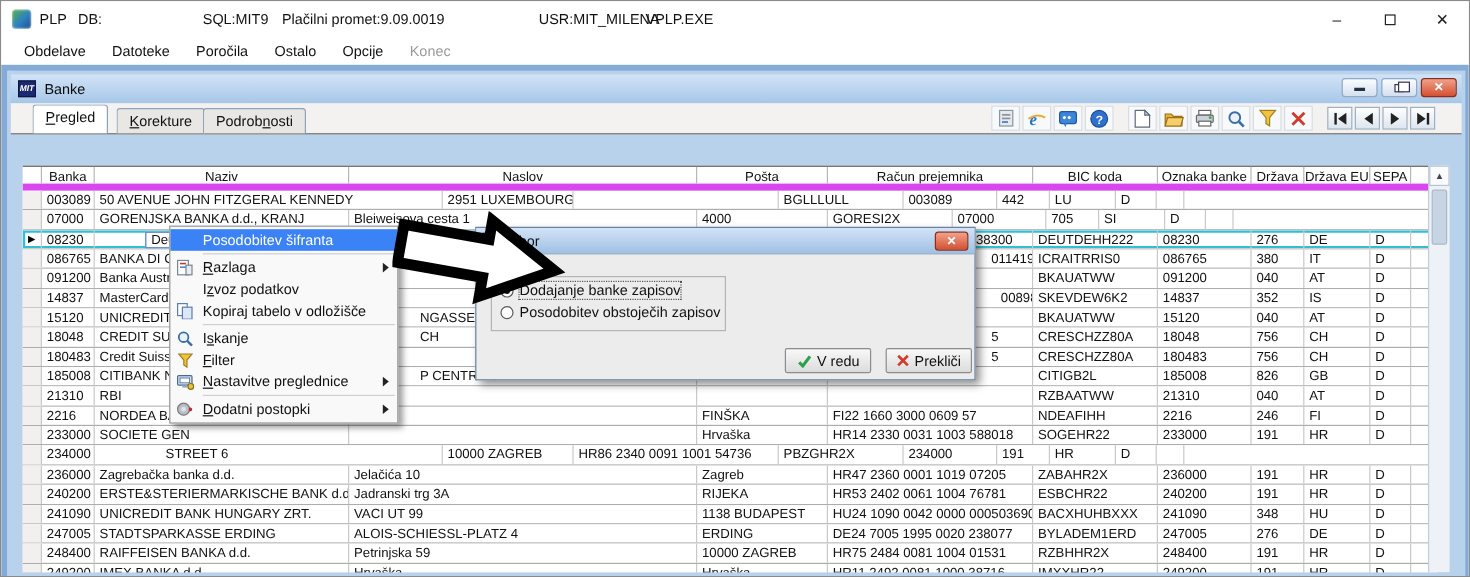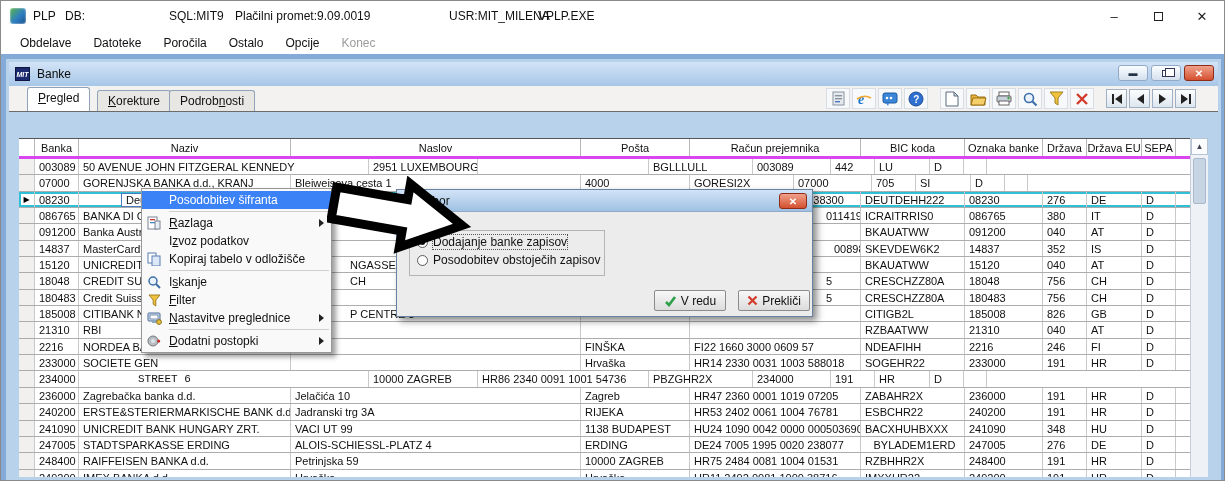--- a/index.html
+++ b/index.html
@@ -43,21 +43,21 @@
   .tab.active { height:24px; background:#fff; z-index:2; }
   #toolbar { position:absolute; right:22px; top:2px; display:flex; align-items:center; }
   .tbtn { width:24px; height:21px; display:flex; align-items:center; justify-content:center; border:1px solid #c3cdd9; background:#f7f9fb; margin-left:2px; }
   .tbtn.flat { border-color:#d7dde5; }
   .tgap { width:10px; }
   .navb { width:21px; height:19px; display:flex; align-items:center; justify-content:center;
     border:1px solid #9fb0c4; background:linear-gradient(#fdfefe,#dde6ef); margin-left:2px; }
 
   
   #grid { position:absolute; left:10px; top:76px; width:1180px; bottom:0; background:#fff; }
-  #ghead { display:flex; height:21px; border-top:1px solid #555; border-bottom:3px solid #d946ef; background:#fff; }
+  #ghead { display:flex; height:21px; border-top:1px solid #555; border-bottom:6px solid #d946ef; background:#fff; }
   #ghead .hc { border-right:1px solid #b7b7b7; text-align:center; line-height:19px; overflow:hidden; white-space:nowrap; font-size:11px; }
   #gbody .gr { display:flex; height:16.35px; border-bottom:1px solid #adadad; background:#fff; position:relative; }
   .gc { border-right:1px solid #c9c9c9; padding:1px 0 0 4px; line-height:14px; overflow:hidden; white-space:pre; font-size:11px; }
   .gc.sel { background:#f1f0ee; padding:0; text-align:center; line-height:15px; font-size:8px; color:#000; }
   .gr.selected { background:#cfdff1; box-shadow:inset 0 0 0 2px #2fc0d6; }
   .gr.selected .gc { background:transparent; }
   .editbox { position:absolute; left:102px; top:1px; width:106px; height:14px; background:#fff; border:1px solid #4a7cc0; line-height:12px; padding-left:4px; white-space:nowrap; }
   #vscroll { position:absolute; right:10px; top:76px; width:18px; bottom:5px; background:#eef2f7; border-left:1px solid #c4cedb; }
   #vsup { height:17px; border:1px solid #b7c2d2; background:#fafcfe; display:flex; align-items:center; justify-content:center; font-size:8px; color:#445; }
   #vsthumb { position:absolute; left:2px; top:20px; width:13px; height:46px; background:#c6d4e4; border:1px solid #a9b9cc; border-radius:2px; }
@@ -423,21 +423,21 @@
           <div class="gc" style="width: 104px;">SOGEHR22</div>
           <div class="gc" style="width: 78px;">233000</div>
           <div class="gc" style="width: 44px;">191</div>
           <div class="gc" style="width: 55px;">HR</div>
           <div class="gc" style="width: 34px;">D</div>
           <div class="gc" style="width: 23px;"></div>
         </div>
         <div class="gr">
           <div class="gc sel" style="width: 16px;"></div>
           <div class="gc" style="width: 44px;">234000</div>
-          <div class="gc" style="width: 290px; padding-left: 59px; font-family: Liberation Mono, monospace;">STREET 6</div>
+          <div class="gc" style="width: 290px; padding-left: 59px;">STREET 6</div>
           <div class="gc" style="width: 109px;">10000 ZAGREB</div>
           <div class="gc" style="width: 171px;">HR86 2340 0091 1001 54736</div>
           <div class="gc" style="width: 104px;">PBZGHR2X</div>
           <div class="gc" style="width: 78px;">234000</div>
           <div class="gc" style="width: 44px;">191</div>
           <div class="gc" style="width: 55px;">HR</div>
           <div class="gc" style="width: 34px;">D</div>
           <div class="gc" style="width: 23px;"></div>
         </div>
         <div class="gr">
@@ -482,21 +482,21 @@
           <div class="gc" style="width: 34px;">D</div>
           <div class="gc" style="width: 23px;"></div>
         </div>
         <div class="gr">
           <div class="gc sel" style="width: 16px;"></div>
           <div class="gc" style="width: 44px;">247005</div>
           <div class="gc" style="width: 212px;">STADTSPARKASSE ERDING</div>
           <div class="gc" style="width: 290px;">ALOIS-SCHIESSL-PLATZ 4</div>
           <div class="gc" style="width: 109px;">ERDING</div>
           <div class="gc" style="width: 171px;">DE24 7005 1995 0020 238077</div>
-          <div class="gc" style="width: 104px; text-align: center;">BYLADEM1ERD</div>
+          <div class="gc" style="width: 104px;">BYLADEM1ERD</div>
           <div class="gc" style="width: 78px;">247005</div>
           <div class="gc" style="width: 44px;">276</div>
           <div class="gc" style="width: 55px;">DE</div>
           <div class="gc" style="width: 34px;">D</div>
           <div class="gc" style="width: 23px;"></div>
         </div>
         <div class="gr">
           <div class="gc sel" style="width: 16px;"></div>
           <div class="gc" style="width: 44px;">248400</div>
           <div class="gc" style="width: 212px;">RAIFFEISEN BANKA d.d.</div>

